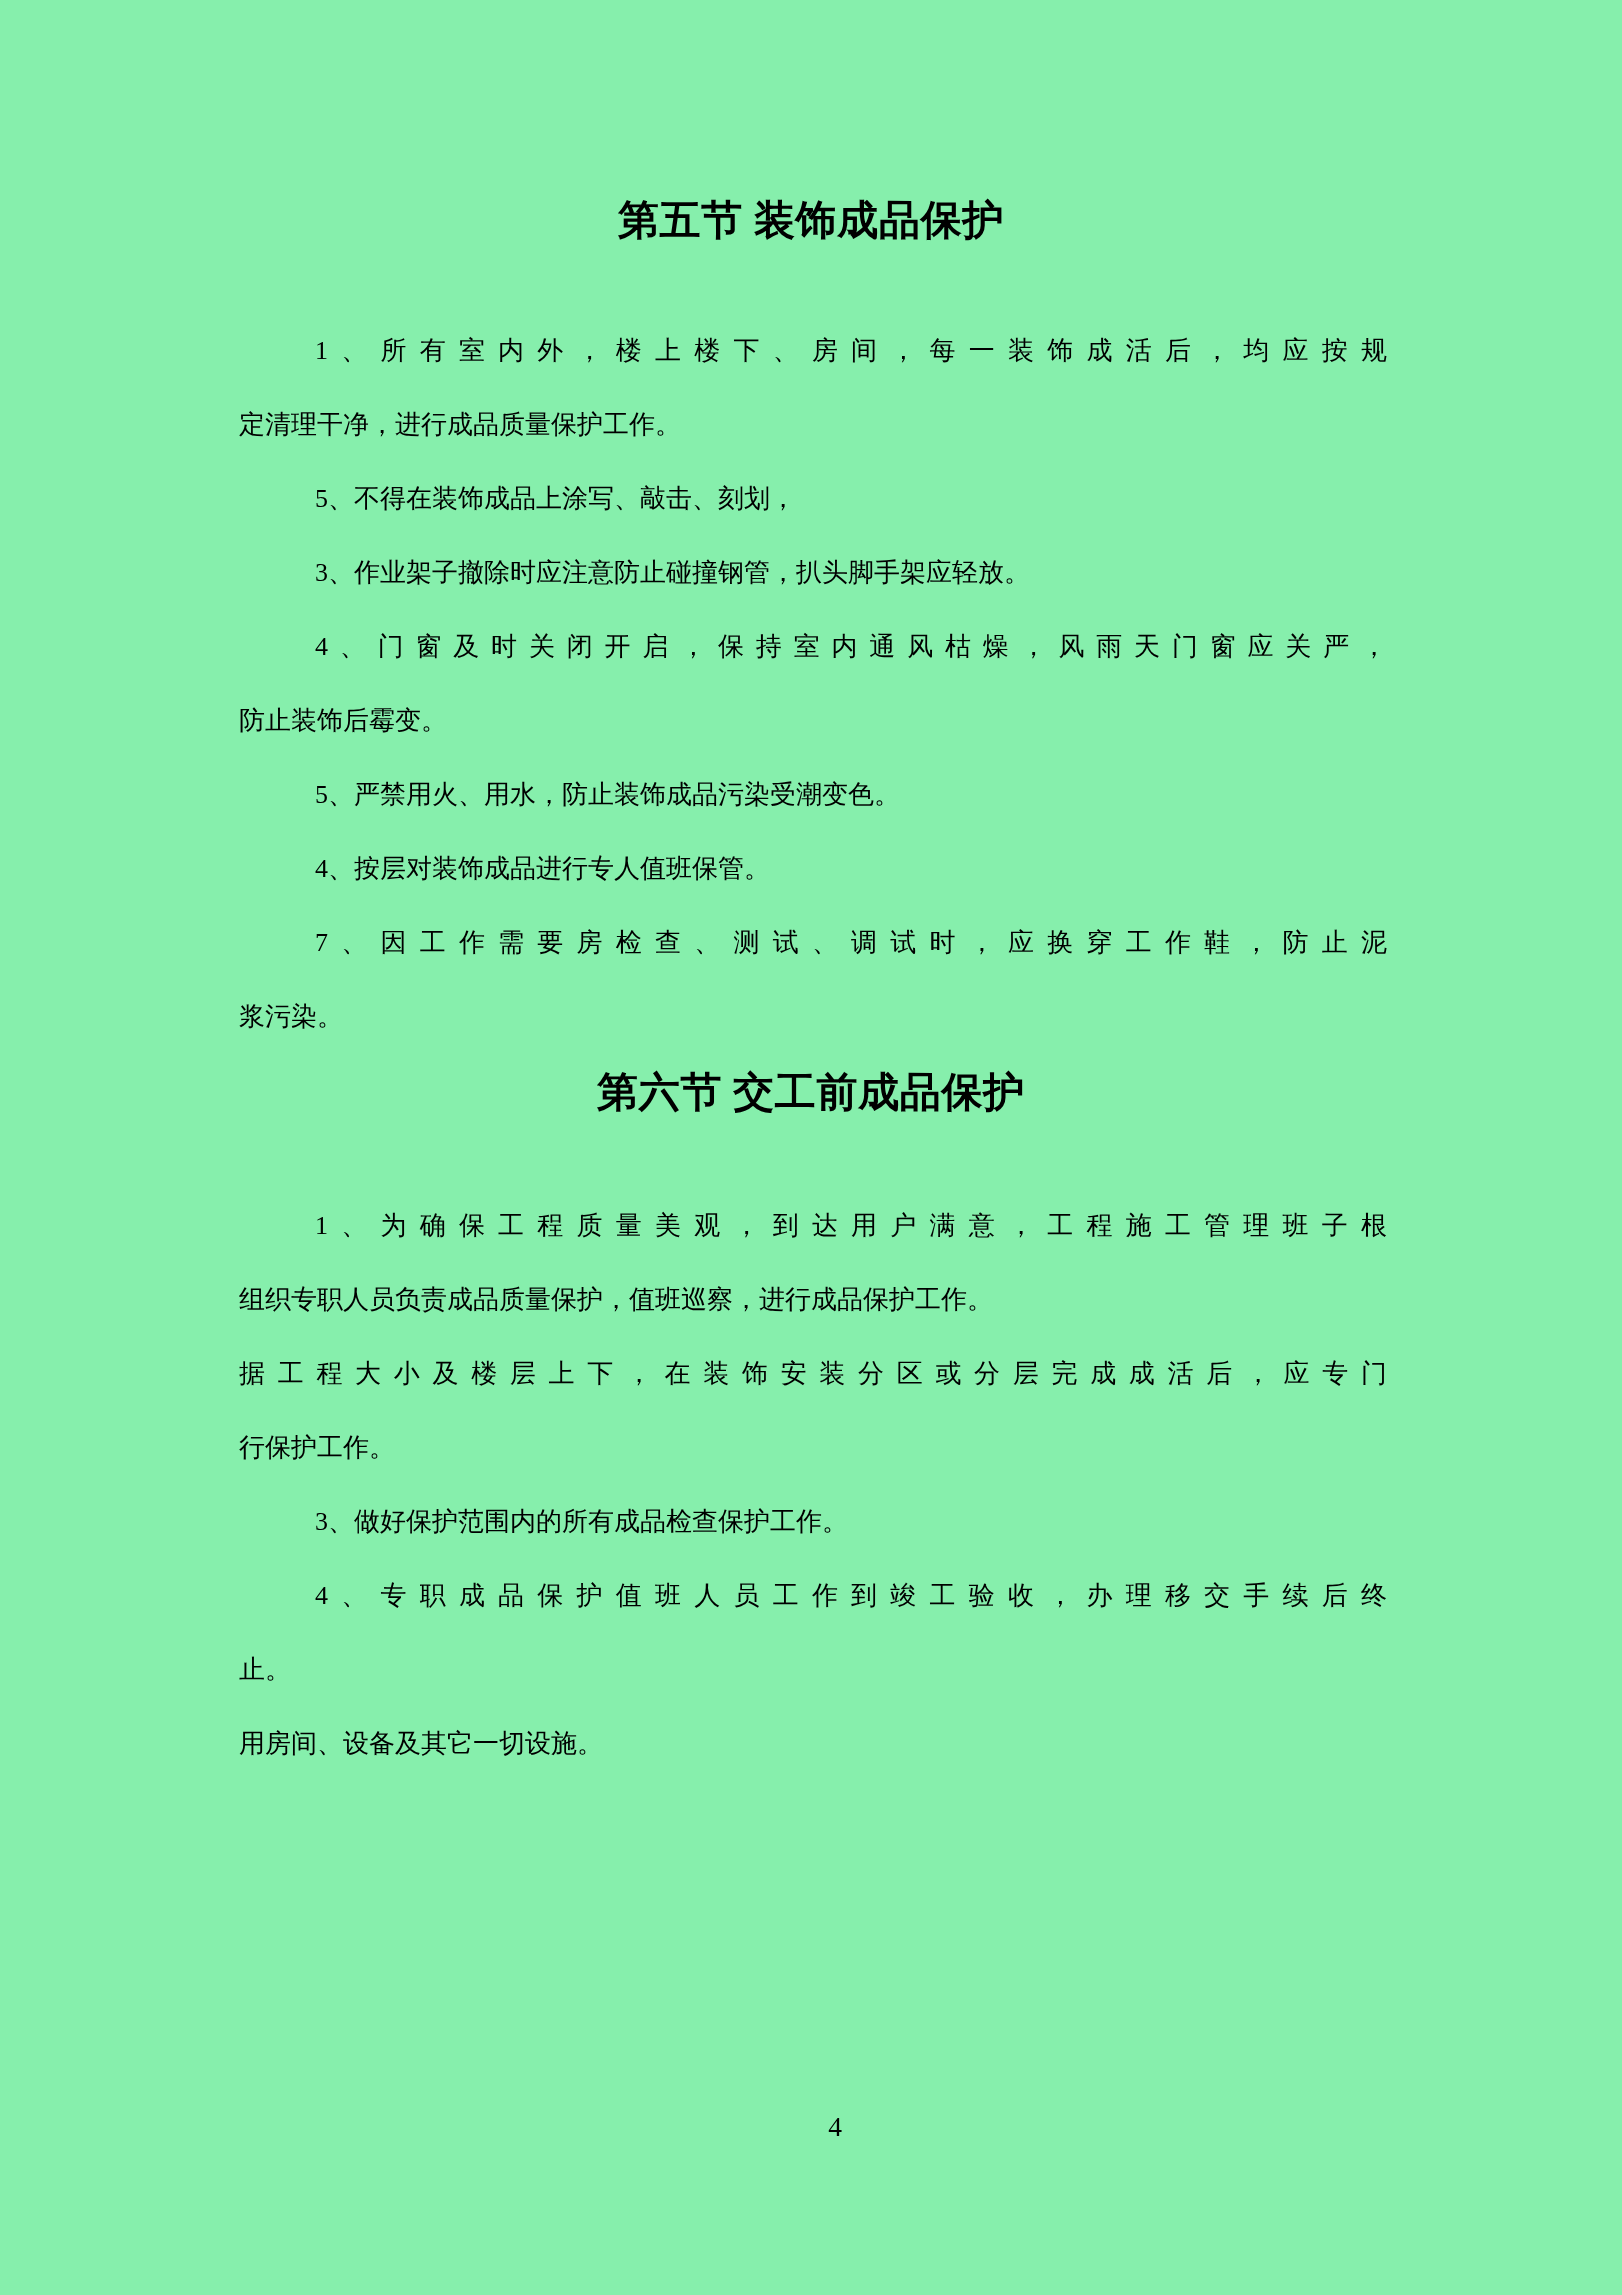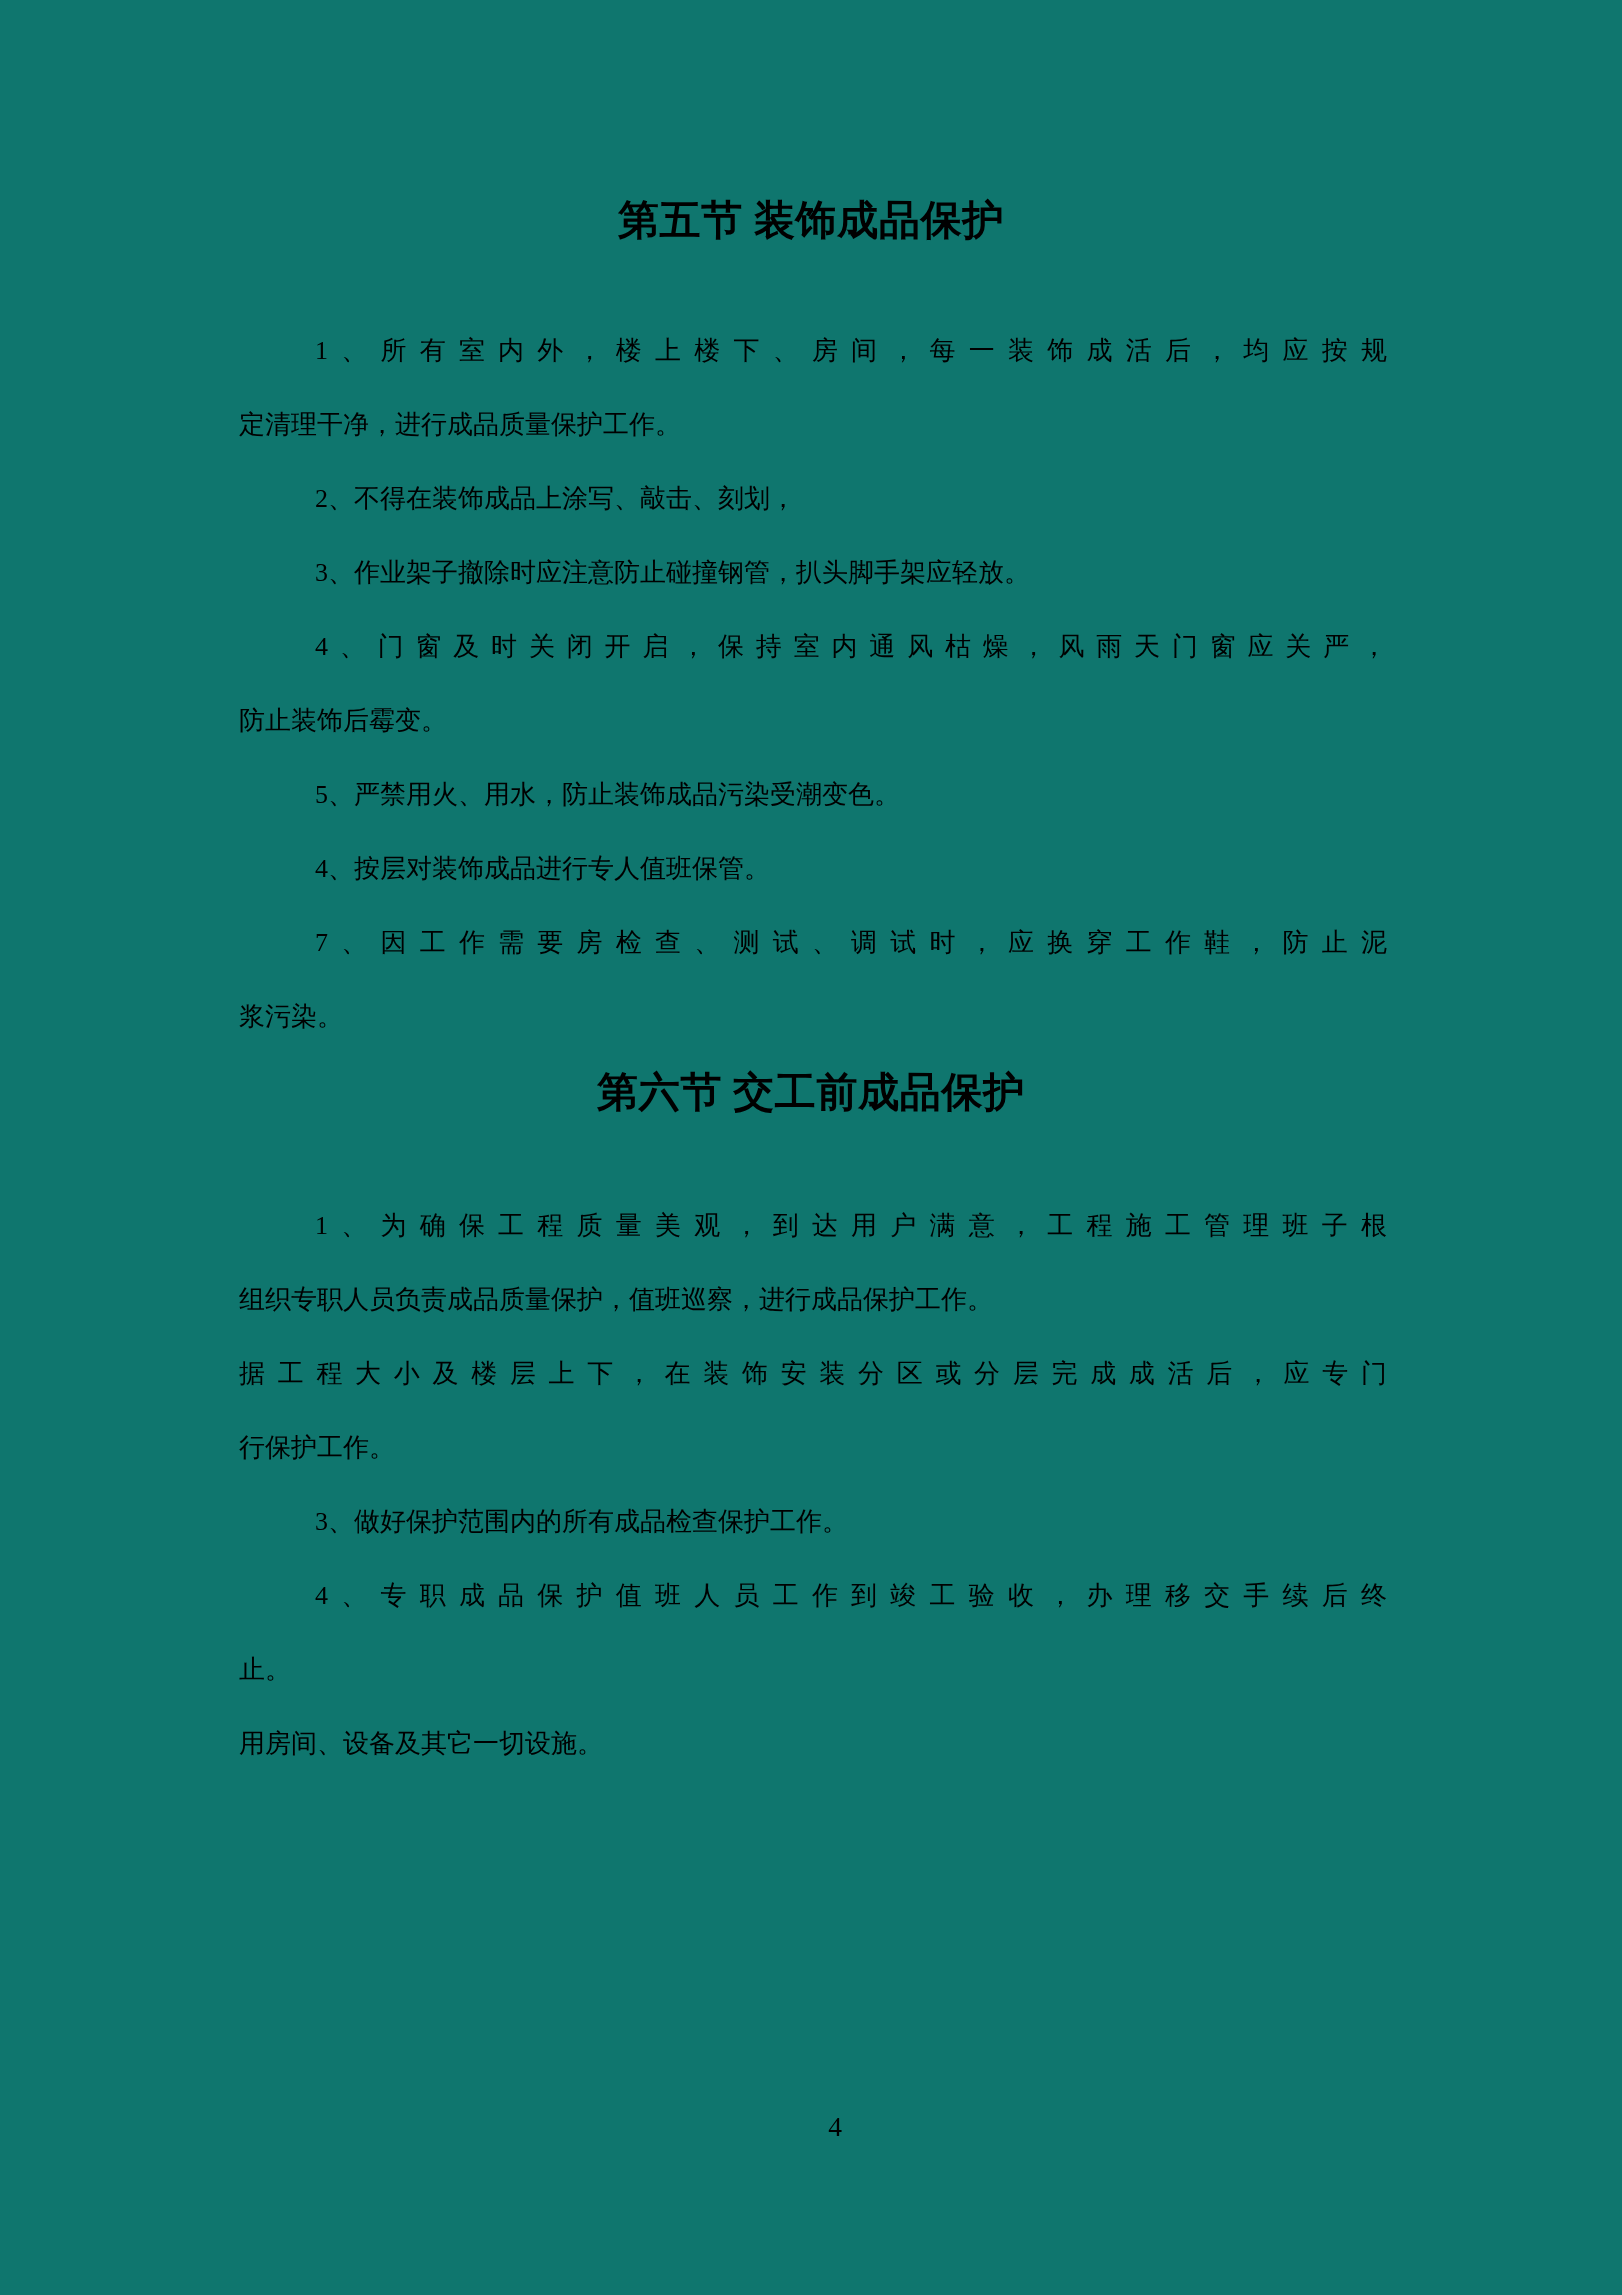--- a/index.html
+++ b/index.html
@@ -1,20 +1,20 @@
 <!DOCTYPE html>
 <html style="font-size:10.5px"><head>
 <meta charset="utf-8">
 <style>
   html,body{margin:0;padding:0;background:#888;}
   .page{
     position:relative;
     width:1622px;height:2295px;
     margin:0 auto;
-    background:#0f766e;
+    background:#86efac;
     color:#000;
     font-family:"Liberation Serif","DejaVu Serif",serif;
     overflow:hidden;
   }
   .heading{
     position:absolute;left:0;width:1622px;
     text-align:center;
     font-weight:bold;
     font-size:41px;
     height:65px;line-height:65px;
@@ -52,21 +52,21 @@
 </head>
 <body>
 
 <div class="page">
 
   <div class="heading heading-1">第五节 装饰成品保护</div>
 
   <div class="body-block body-block-1">
       <div class="line indent justify">1、所有室内外，楼上楼下、房间，每一装饰成活后，均应按规</div>
       <div class="line plain">定清理干净，进行成品质量保护工作。</div>
-      <div class="line indent plain">2、不得在装饰成品上涂写、敲击、刻划，</div>
+      <div class="line indent plain">5、不得在装饰成品上涂写、敲击、刻划，</div>
       <div class="line indent plain">3、作业架子撤除时应注意防止碰撞钢管，扒头脚手架应轻放。</div>
       <div class="line indent justify">4、门窗及时关闭开启，保持室内通风枯燥，风雨天门窗应关严，</div>
       <div class="line plain">防止装饰后霉变。</div>
       <div class="line indent plain">5、严禁用火、用水，防止装饰成品污染受潮变色。</div>
       <div class="line indent plain">4、按层对装饰成品进行专人值班保管。</div>
       <div class="line indent justify">7、因工作需要房检查、测试、调试时，应换穿工作鞋，防止泥</div>
       <div class="line plain">浆污染。</div>
     </div>
 
   <div class="heading heading-2">第六节 交工前成品保护</div>

